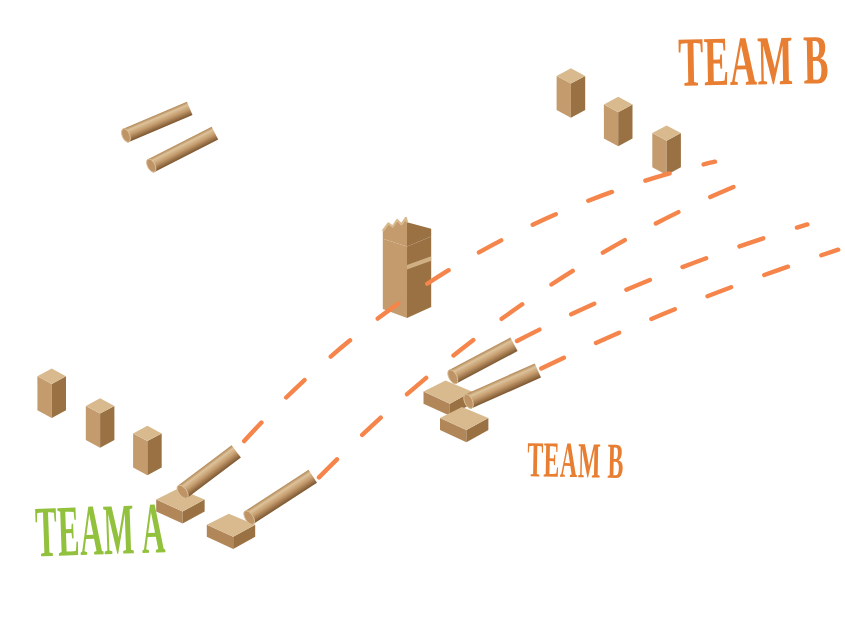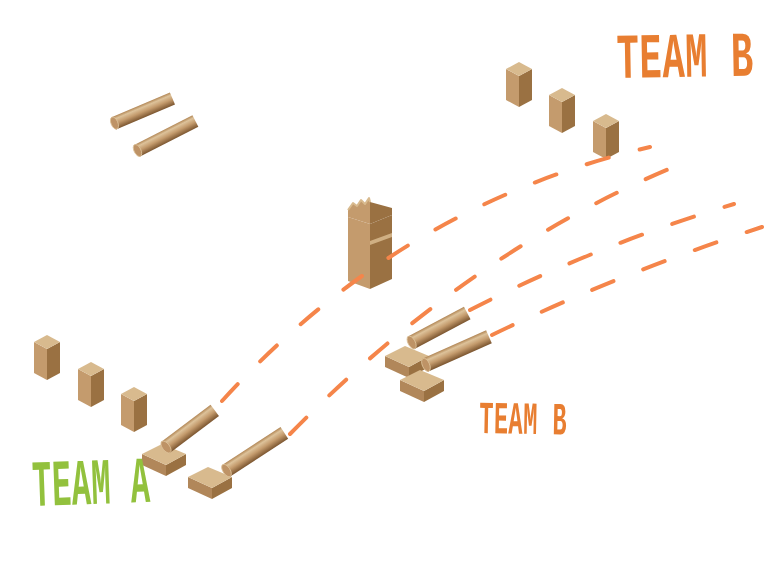--- a/index.html
+++ b/index.html
@@ -1,17 +1,17 @@
 <!DOCTYPE html>
 <html style="--background: #FFFFFF; --team_a_green: #92C13D; --team_b_orange: #E87E31; --trajectory_orange: #F5854A; --wood_top: #D8BA8E; --wood_light: #C49B6D; --wood_mid: #B1875A; --wood_dark: #9A7142; --baton_shadow: #7C5630; --baton_highlight: #DDC29A; --baton_cap: #BE9366;"><head>
 <meta charset="utf-8">
 <style>
   html,body{margin:0;padding:0;background:#fff;}
   #stage{position:relative;width:768px;height:582px;background:var(--background,#fff);overflow:hidden;
-         font-family:Liberation Mono, monospace;}
+         font-family:Liberation Serif, serif;}
   svg{display:block;}
   .f-top  {fill:var(--wood_top,#D8BA8E);}
   .f-light{fill:var(--wood_light,#C49B6D);}
   .f-mid  {fill:var(--wood_mid,#B1875A);}
   .f-dark {fill:var(--wood_dark,#9A7142);}
   .cap    {fill:var(--baton_cap,#BE9366);stroke:var(--baton_highlight,#DDC29A);stroke-width:0.8;}
   .traj   {fill:none;stroke:var(--trajectory_orange,#F5854A);stroke-width:4;
            stroke-linecap:round;stroke-dasharray:23 32;}
   .glint  {fill:none;stroke:var(--wood_top,#D8BA8E);stroke-width:2;stroke-linejoin:round;}
   .lbl    {font-weight:bold;letter-spacing:1px;}

